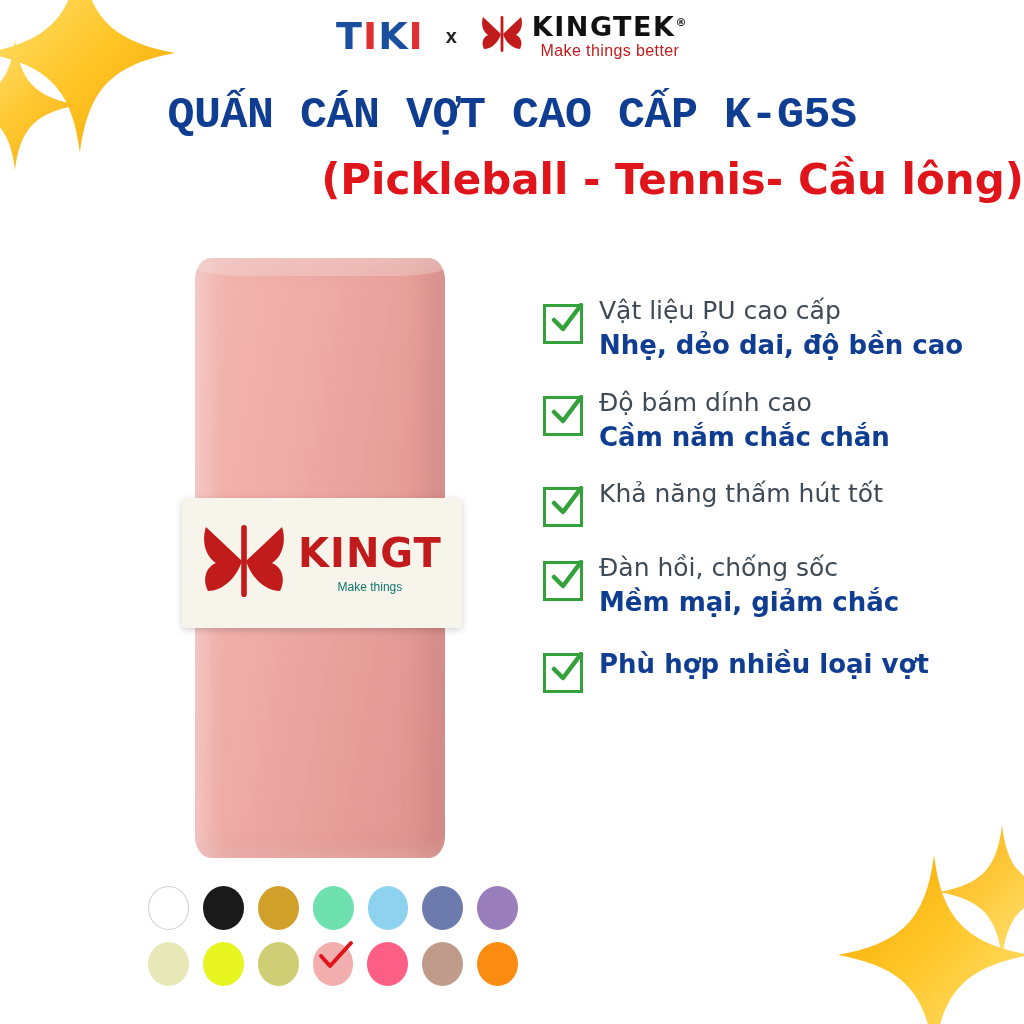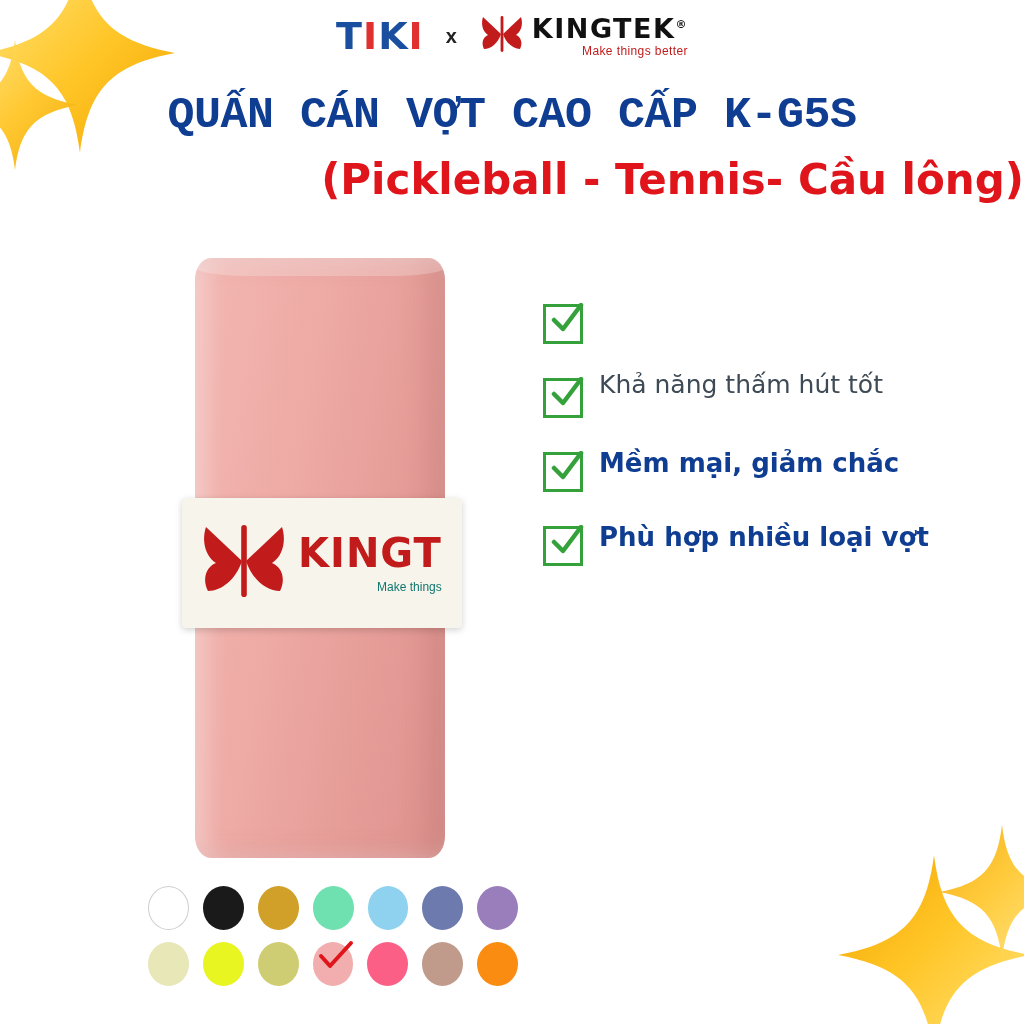--- a/index.html
+++ b/index.html
@@ -51,36 +51,36 @@
     color: #222;
   }
   .kingtek-logo {
     display: flex;
     align-items: center;
     gap: 7px;
   }
   .kingtek-text-wrap {
     display: flex;
     flex-direction: column;
-    align-items: flex-end;
+    align-items: center;
     line-height: 1;
   }
   .kingtek-name {
     font-size: 27px;
     font-weight: bold;
     color: #111;
     letter-spacing: 1.5px;
     font-family: "DejaVu Sans", sans-serif;
   }
   .kingtek-name .reg {
     font-size: 11px;
     vertical-align: super;
   }
   .kingtek-tag {
-    font-size: 12px;
+    font-size: 16px;
     color: #c21b1b;
     letter-spacing: 0.4px;
     margin-top: 3px;
   }
 
   
   .title-main {
     position: absolute;
     top: 90px;
     left: 0;
@@ -146,21 +146,21 @@
     box-sizing: border-box;
   }
   .label-inner {
     display: flex;
     align-items: center;
     gap: 8px;
   }
   .label-text-wrap {
     display: flex;
     flex-direction: column;
-    align-items: flex-end;
+    align-items: center;
     line-height: 1;
   }
   .label-name {
     font-size: 40px;
     font-weight: bold;
     color: #c21b1b;
     letter-spacing: 1px;
     font-family: "DejaVu Sans", sans-serif;
     white-space: nowrap;
   }
@@ -324,41 +324,57 @@
 </div>
 
 <div class="features">
 
   <div class="feature">
     <div class="check-box">
       <svg width="34" height="34" viewBox="0 0 34 34">
           <path d="M4 17 L13 26 L31 2" stroke="#34a13a" stroke-width="4.5" fill="none" stroke-linecap="round" stroke-linejoin="round"></path>
         </svg>
     </div>
-  </div>
-
+    <div class="feature-texts">
+      <div class="feature-top">Vật liệu PU cao cấp</div>
+      <div class="feature-bottom">Nhẹ, dẻo dai, độ bền cao</div>
+    </div>
+  </div>
 
   <div class="feature">
     <div class="check-box">
       <svg width="34" height="34" viewBox="0 0 34 34">
           <path d="M4 17 L13 26 L31 2" stroke="#34a13a" stroke-width="4.5" fill="none" stroke-linecap="round" stroke-linejoin="round"></path>
         </svg>
     </div>
     <div class="feature-texts">
-      <div class="feature-top">Khả năng thấm hút tốt</div>
+      <div class="feature-top">Độ bám dính cao</div>
+      <div class="feature-bottom">Cầm nắm chắc chắn</div>
     </div>
   </div>
 
   <div class="feature">
     <div class="check-box">
       <svg width="34" height="34" viewBox="0 0 34 34">
           <path d="M4 17 L13 26 L31 2" stroke="#34a13a" stroke-width="4.5" fill="none" stroke-linecap="round" stroke-linejoin="round"></path>
         </svg>
     </div>
     <div class="feature-texts">
+      <div class="feature-top">Khả năng thấm hút tốt</div>
+    </div>
+  </div>
+
+  <div class="feature">
+    <div class="check-box">
+      <svg width="34" height="34" viewBox="0 0 34 34">
+          <path d="M4 17 L13 26 L31 2" stroke="#34a13a" stroke-width="4.5" fill="none" stroke-linecap="round" stroke-linejoin="round"></path>
+        </svg>
+    </div>
+    <div class="feature-texts">
+      <div class="feature-top">Đàn hồi, chống sốc</div>
       <div class="feature-bottom">Mềm mại, giảm chắc</div>
     </div>
   </div>
 
   <div class="feature">
     <div class="check-box">
       <svg width="34" height="34" viewBox="0 0 34 34">
           <path d="M4 17 L13 26 L31 2" stroke="#34a13a" stroke-width="4.5" fill="none" stroke-linecap="round" stroke-linejoin="round"></path>
         </svg>
     </div>

